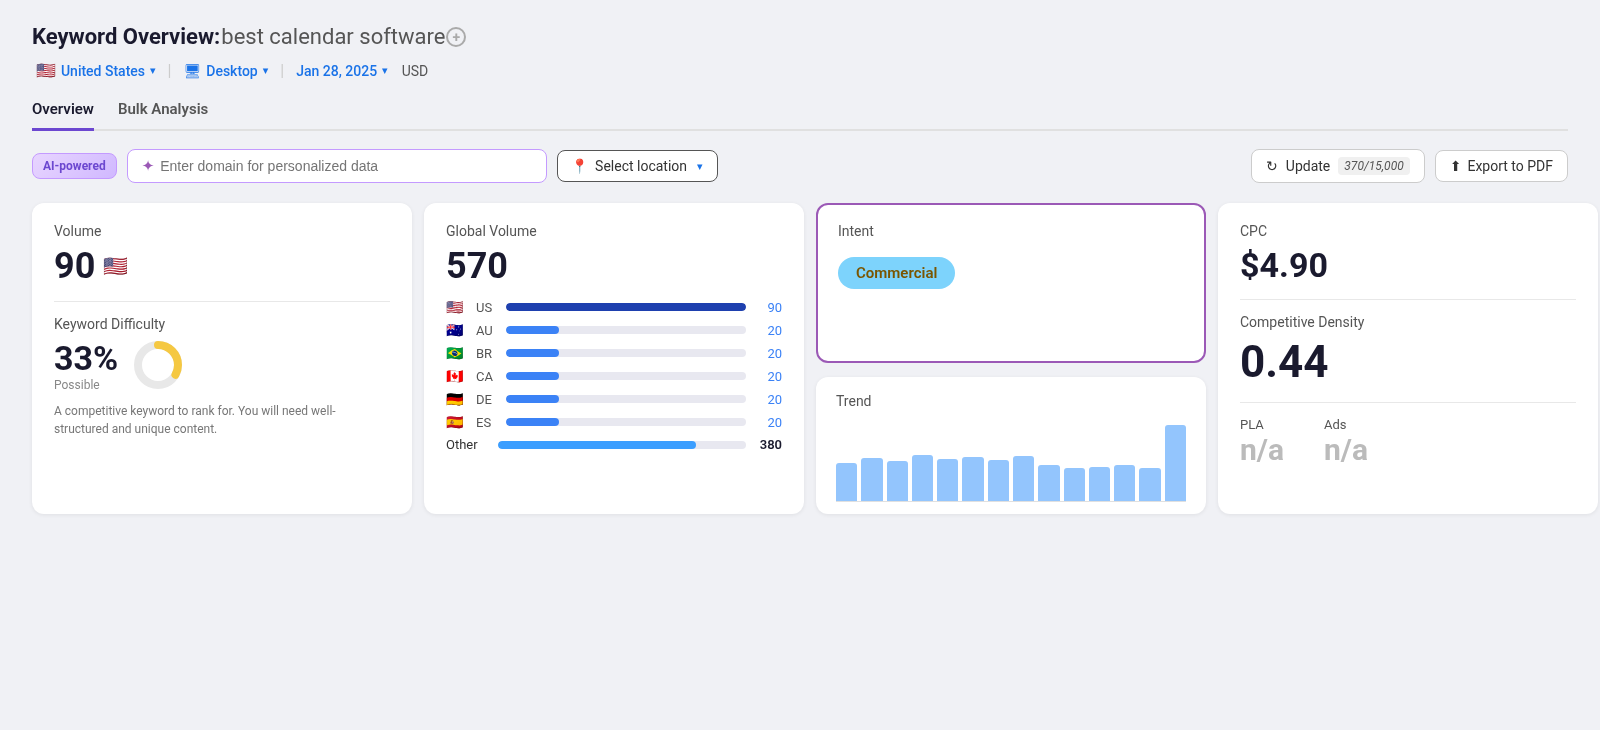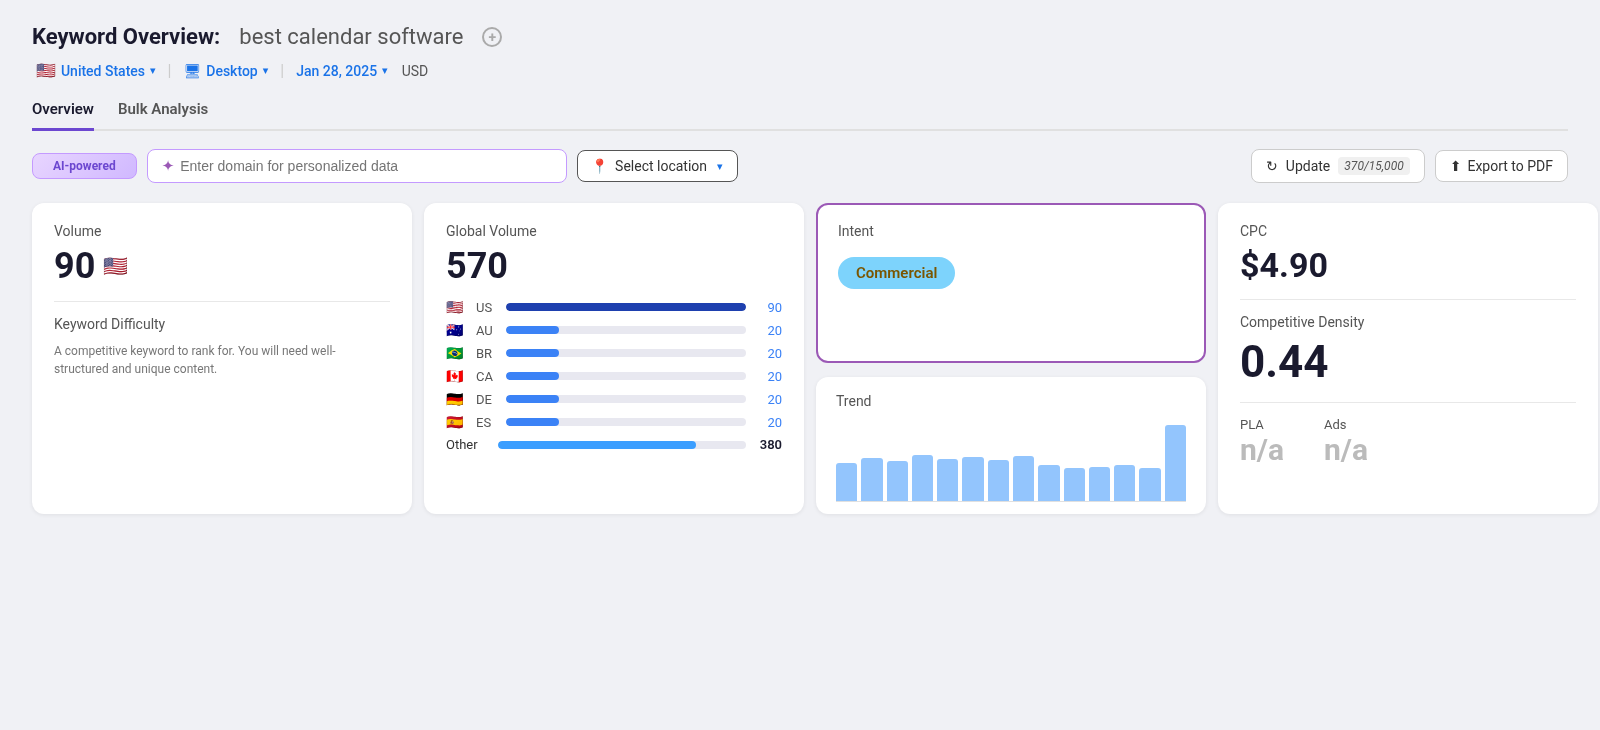--- a/index.html
+++ b/index.html
@@ -11,21 +11,21 @@
       padding: 24px 32px;
       color: #1a1a2e;
     }
 
     .header-title {
       font-size: 22px;
       font-weight: 700;
       color: #1a1a2e;
       display: flex;
       align-items: center;
-      gap: 19px;
+      gap: 1px;
       margin-bottom: 10px;
     }
     .header-title .keyword-part {
       font-weight: 400;
       color: #555;
     }
     .header-title .add-icon {
       width: 20px;
       height: 20px;
       border: 2px solid #aaa;
@@ -94,21 +94,21 @@
       display: flex;
       align-items: center;
       gap: 10px;
       margin-bottom: 20px;
     }
     .ai-badge {
       background: linear-gradient(135deg, #e8d5ff, #d0b8ff);
       color: #6c47d0;
       font-size: 12px;
       font-weight: 700;
-      padding: 5px 20px;
+      padding: 5px 10px;
       border-radius: 8px;
       border: 1px solid #c49aff;
     }
     .domain-input-wrapper {
       display: flex;
       align-items: center;
       gap: 6px;
       border: 1.5px solid #c49aff;
       border-radius: 8px;
       padding: 7px 14px;
@@ -422,20 +422,32 @@
 <div class="cards-grid">
 
   <div class="card">
     <div class="card-label">Volume</div>
     <div class="card-value">
       <span>90</span>
       <span style="font-size:20px;">🇺🇸</span>
     </div>
     <hr class="card-divider">
     <div class="card-label">Keyword Difficulty</div>
+    <div class="difficulty-row">
+      <div>
+        <div class="difficulty-value">33%</div>
+        <div class="difficulty-possible">Possible</div>
+      </div>
+      <div class="donut-chart">
+        <svg width="52" height="52" viewBox="0 0 52 52">
+          <circle cx="26" cy="26" r="20" fill="none" stroke="#e8e8e8" stroke-width="8"></circle>
+          <circle cx="26" cy="26" r="20" fill="none" stroke="#f5c842" stroke-width="8" stroke-dasharray="125.6" stroke-dashoffset="84.2" stroke-linecap="round" transform="rotate(-90 26 26)"></circle>
+        </svg>
+      </div>
+    </div>
     <div class="difficulty-desc">A competitive keyword to rank for. You will need well-structured and unique content.</div>
   </div>
 
   <div class="card">
     <div class="card-label">Global Volume</div>
     <div class="card-value">570</div>
     <div class="country-list" id="country-list">
         <div class="country-row">
       <span class="country-flag">🇺🇸</span>
       <span class="country-code">US</span>

